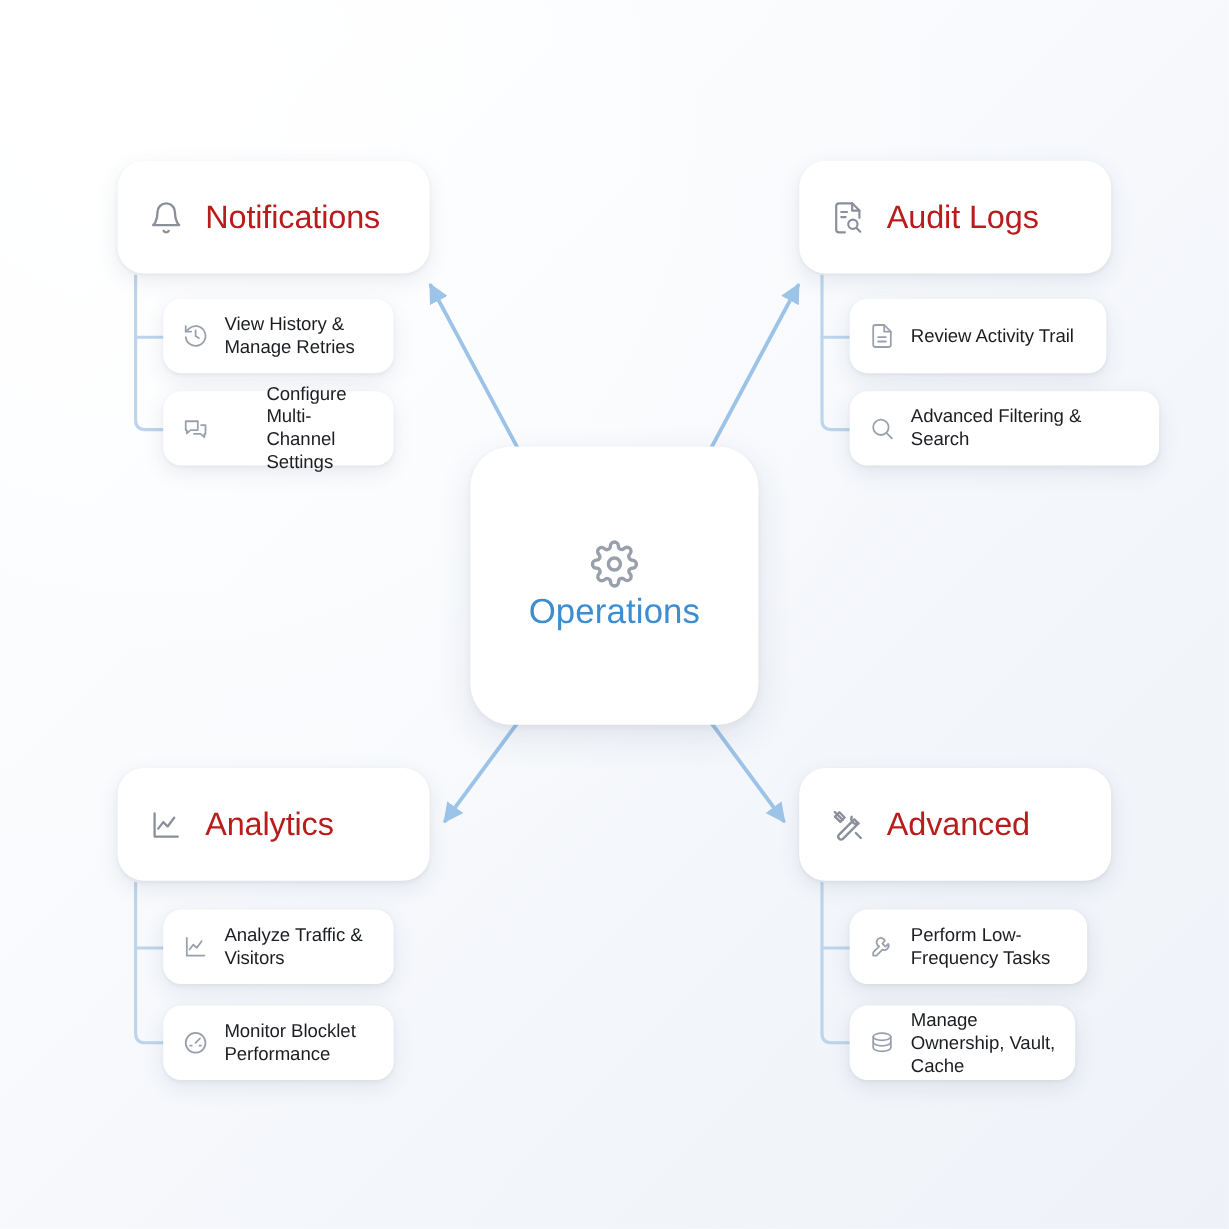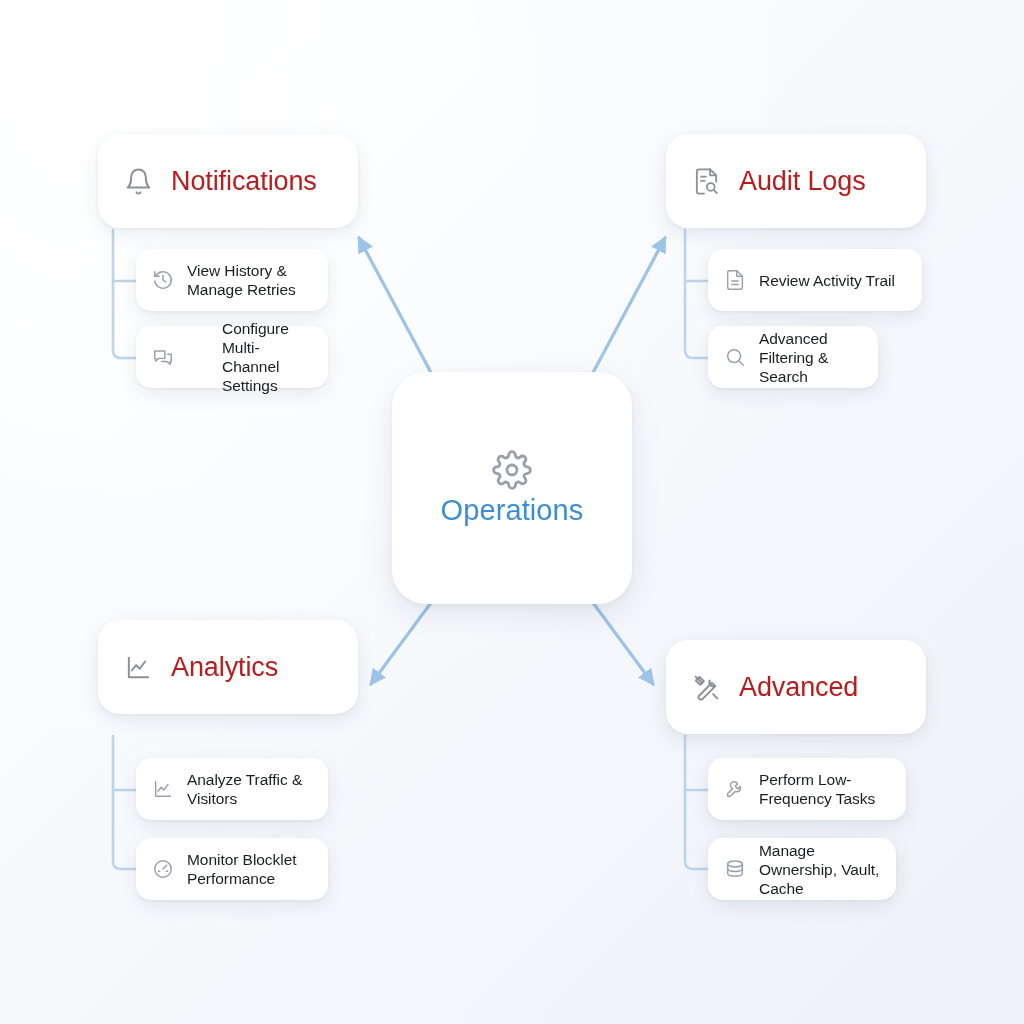--- a/index.html
+++ b/index.html
@@ -98,27 +98,27 @@
     display: inline-flex;
     align-items: center;
     justify-content: center;
     color: #8a8f99;
   }
   .icon svg { display: block; }
 
   
   #node-notifications      { left: 98px;  top: 134px; }
   #node-audit-logs         { left: 666px; top: 134px; }
-  #node-analytics          { left: 98px;  top: 620px; }
+  #node-analytics          { left: 98px;  top: 640px; }
   #node-advanced           { left: 666px; top: 640px; }
 
   #leaf-notif-0  { left: 136px; top: 249px; }
   #leaf-notif-1  { left: 136px; top: 326px; gap: 48px; }
   #leaf-audit-0  { left: 708px; top: 249px; width: 214px; }
-  #leaf-audit-1  { left: 708px; top: 326px; width: 170px; }
+  #leaf-audit-1  { left: 708px; top: 326px; width: 258px; }
   #leaf-analytics-0 { left: 136px; top: 758px; }
   #leaf-analytics-1 { left: 136px; top: 838px; }
   #leaf-advanced-0  { left: 708px; top: 758px; width: 198px; }
   #leaf-advanced-1  { left: 708px; top: 838px; width: 188px; }
 </style>
 </head>
 <body>
 
 <div id="canvas">
 

